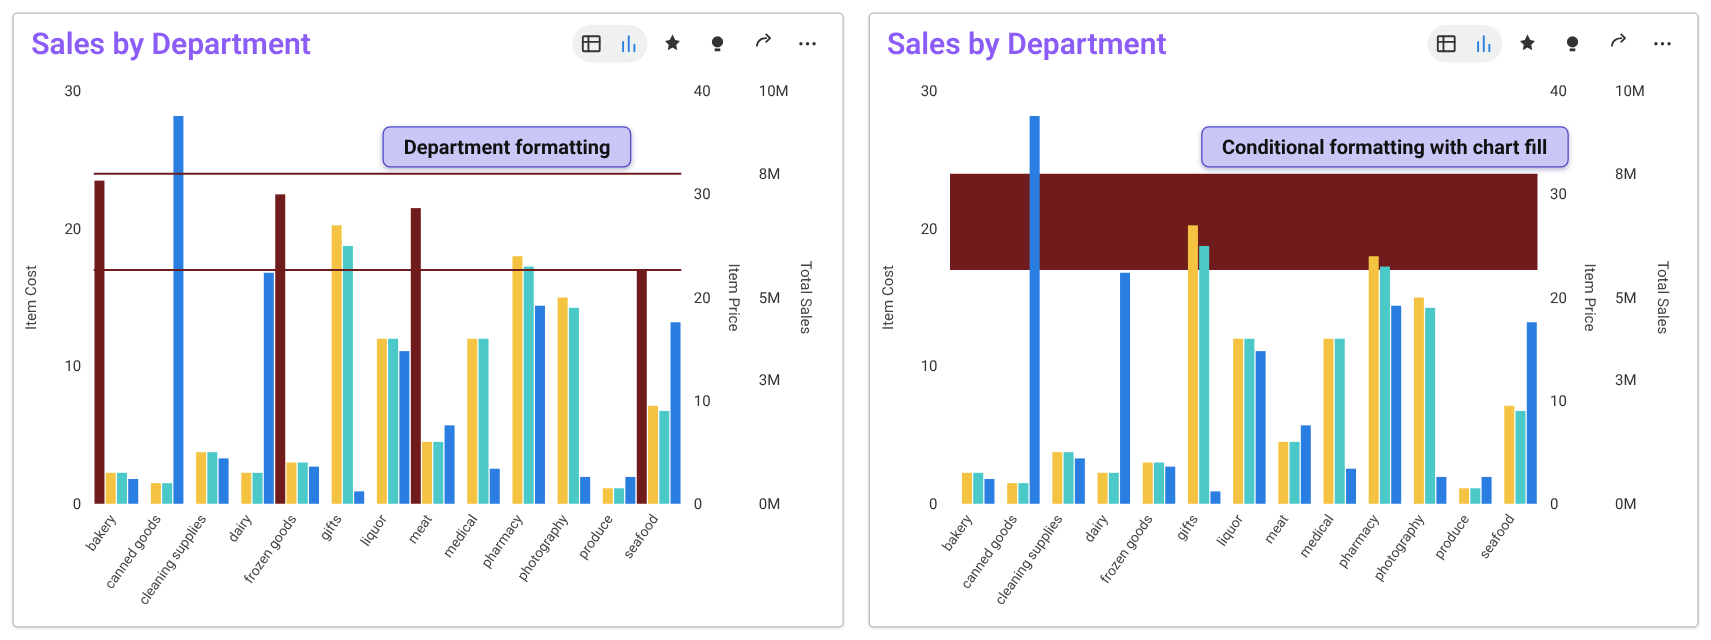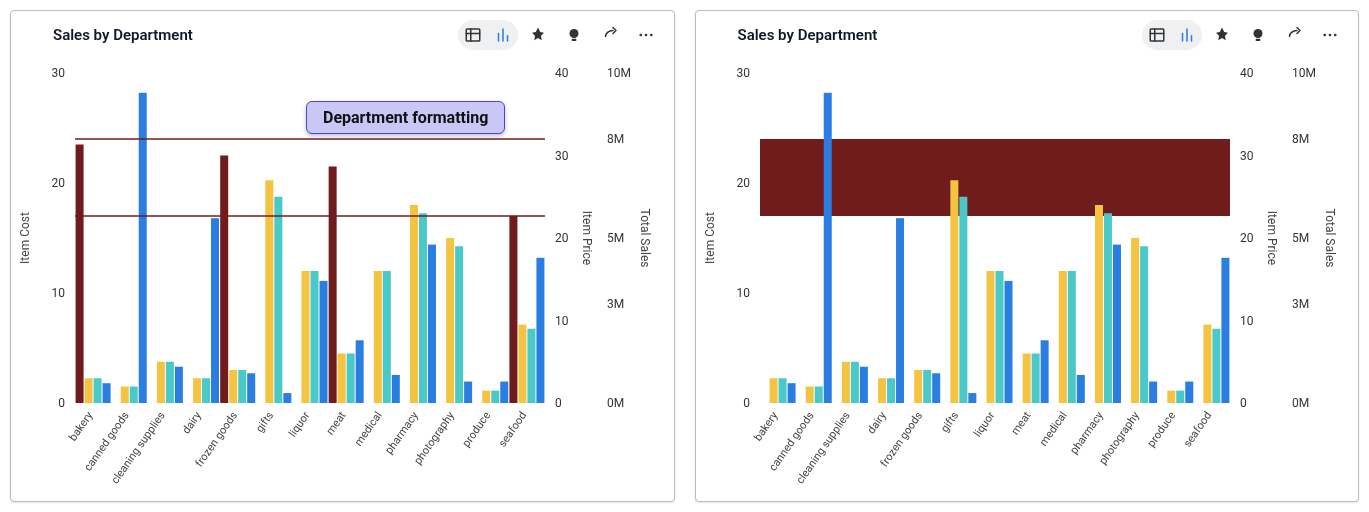--- a/index.html
+++ b/index.html
@@ -1,19 +1,19 @@
 <!DOCTYPE html>
 <html><head>
 <meta charset="utf-8">
 <style>
   html,body{margin:0;padding:0;font-family:-apple-system,BlinkMacSystemFont,"Segoe UI",Roboto,Helvetica,Arial,sans-serif;background:#fff;color:#222;}
   .stage{display:flex;gap:20px;padding:10px;box-sizing:border-box;}
   .panel{position:relative;width:665px;height:490px;border:1px solid #bbb;border-radius:4px;background:#fff;box-shadow:0 1px 2px rgba(0,0,0,0.1);}
   .panel-header{display:flex;align-items:center;justify-content:space-between;padding:8px 12px 0 14px;}
-  .panel-title{font-size:15px;font-weight:600;color:#0f172a;margin-left:28px;}
+  .panel-title{font-size:24px;font-weight:600;color:#8b5cf6;}
   .toolbar{display:flex;align-items:center;gap:4px;}
   .tool-btn{width:32px;height:32px;border-radius:16px;display:flex;align-items:center;justify-content:center;color:#333;}
   .tool-seg{display:flex;align-items:center;background:#eef0f2;border-radius:16px;height:30px;}
   .tool-seg .tool-btn{width:30px;height:30px;border-radius:16px;}
   .tool-seg .active{color:#2a7de1;}
   .annot{position:absolute;z-index:5;background:#c9c7f6;border:1px solid #4d48c5;border-radius:6px;color:#111;font-weight:700;padding:6px 16px;font-size:16px;box-shadow:0 2px 4px rgba(60,60,140,0.35);}
   .plot-wrap{position:absolute;left:0;right:0;bottom:0;top:42px;}
   svg{display:block;}
   .axis-label{font-size:12px;fill:#333;}
   .axis-title{font-size:12px;fill:#444;}
@@ -193,20 +193,21 @@
           </div>
           <div class="tool-btn">
             <svg width="18" height="18" viewBox="0 0 24 24" fill="none" stroke="currentColor" stroke-width="2" stroke-linecap="round" stroke-linejoin="round">
               <circle cx="5" cy="12" r="1.8" fill="currentColor" stroke="none"></circle>
               <circle cx="12" cy="12" r="1.8" fill="currentColor" stroke="none"></circle>
               <circle cx="19" cy="12" r="1.8" fill="currentColor" stroke="none"></circle>
             </svg>
           </div>
         </div>
       </div>
+      <div class="annot" style="left: 265px; top: 90px;">Conditional formatting with chart fill</div>
       <div class="plot-wrap">
         <svg width="665" height="448">
           <rect x="64" y="86" width="470" height="77" class="cf-fill"></rect>
           <text x="54" y="354" text-anchor="end" class="axis-label">0</text>
           <text x="54" y="244" text-anchor="end" class="axis-label">10</text>
           <text x="54" y="134" text-anchor="end" class="axis-label">20</text>
           <text x="54" y="24" text-anchor="end" class="axis-label">30</text>
           <text x="18" y="185" transform="rotate(-90 18 185)" text-anchor="middle" class="axis-title">Item Cost</text>
           <text x="544" y="354" text-anchor="start" class="axis-label">0</text>
           <text x="544" y="271.5" text-anchor="start" class="axis-label">10</text>

